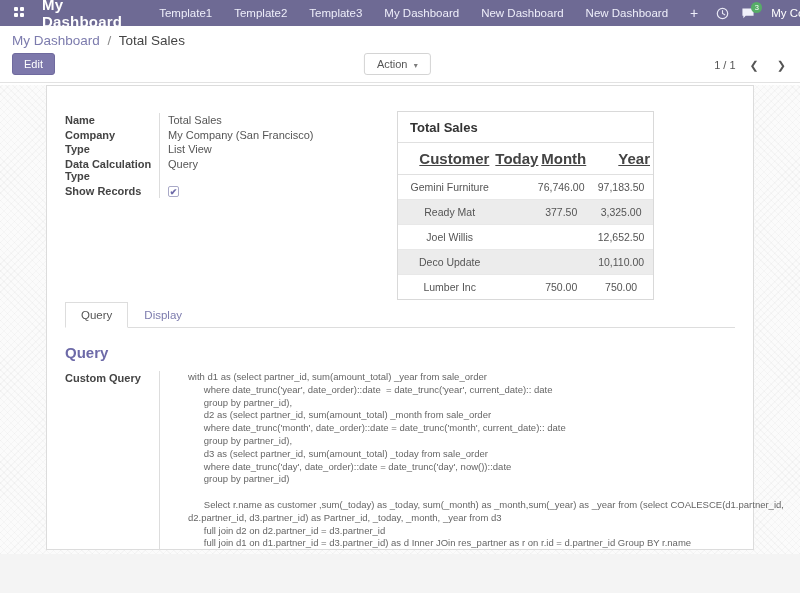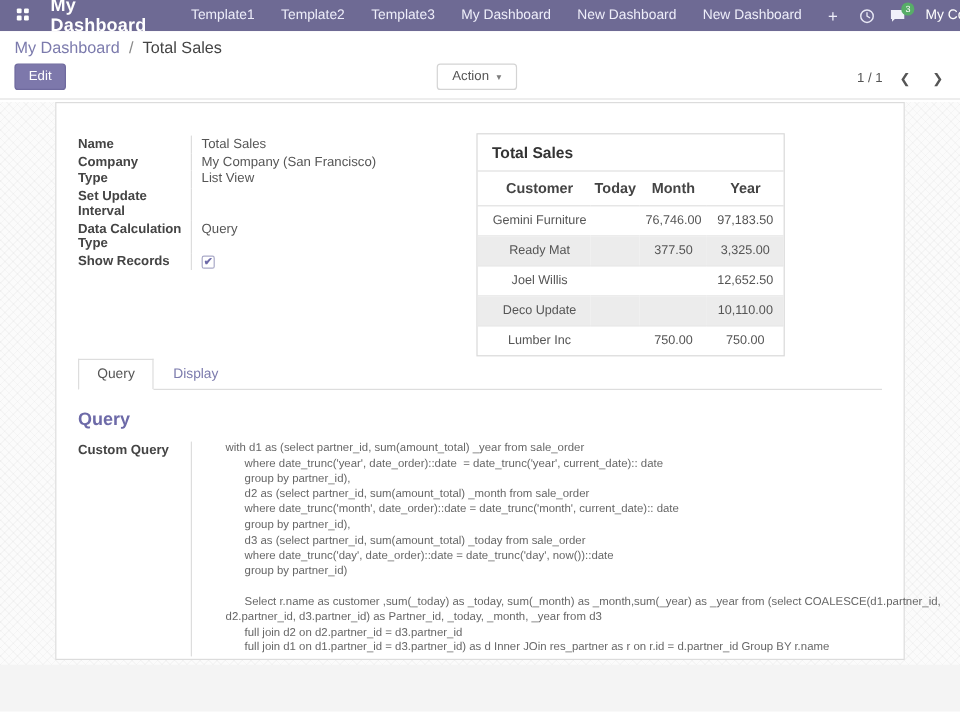--- a/index.html
+++ b/index.html
@@ -64,22 +64,22 @@
   .cbx { width:11px; height:11px; border:1px solid #a9a9c7; border-radius:2px;
     background:#fff; display:inline-flex; align-items:center; justify-content:center;
     font-size:9px; color:#6d6aa8; font-weight:bold; cursor:pointer; margin-top:1px; }
 
   
   .widget { width:257px; margin-top:7px; border:1px solid #d9d9d9; background:#fff;
     align-self:flex-start; }
   .widget-title { font-size:13px; font-weight:bold; color:#333;
     padding:8px 12px 7px; border-bottom:1px solid #e0e0e0; }
   table.wtab { width:100%; border-collapse:collapse; table-layout:fixed; }
-  .wtab th { font-size:12px; font-weight:bold; color:#444; text-align:center;
-    padding:7px 3px; border-bottom:1px solid #e0e0e0; }
+  .wtab th { font-size:15px; font-weight:bold; color:#444; text-align:right;
+    padding:7px 3px; border-bottom:1px solid #e0e0e0;text-decoration:underline; }
   .wtab td { font-size:10.5px; color:#555; text-align:center; padding:6px 3px; }
   .wtab th:first-child, .wtab td:first-child { padding-left:12px; }
   .wtab tbody tr { border-top:1px solid #e8e8e8; }
   .wtab tbody tr:first-child { border-top:none; }
   .wtab tbody tr:nth-child(even) { background:#ececec; }
   .c-cust{width:37%} .c-today{width:16%} .c-month{width:22%} .c-year{width:25%}
 
   
   .tabbar { border-bottom:1px solid #ddd; display:flex; margin-top:2px; }
   .tab { font-size:11.5px; padding:6px 15px; cursor:pointer; margin-bottom:-1px; }
@@ -165,24 +165,20 @@
           <div class="flabel">Name</div>
           <div class="fvalue">Total Sales</div>
         </div>
         <div class="frow">
           <div class="flabel">Company</div>
           <div class="fvalue">My Company (San Francisco)</div>
         </div>
         <div class="frow">
           <div class="flabel">Type</div>
           <div class="fvalue">List View</div>
-        </div>
-        <div class="frow">
-          <div class="flabel">Set Update Interval</div>
-          <div class="fvalue"></div>
         </div>
         <div class="frow">
           <div class="flabel">Data Calculation Type</div>
           <div class="fvalue">Query</div>
         </div>
         <div class="frow">
           <div class="flabel">Show Records</div>
           <div class="fvalue">
             <span class="cbx">✔</span>
           </div>

